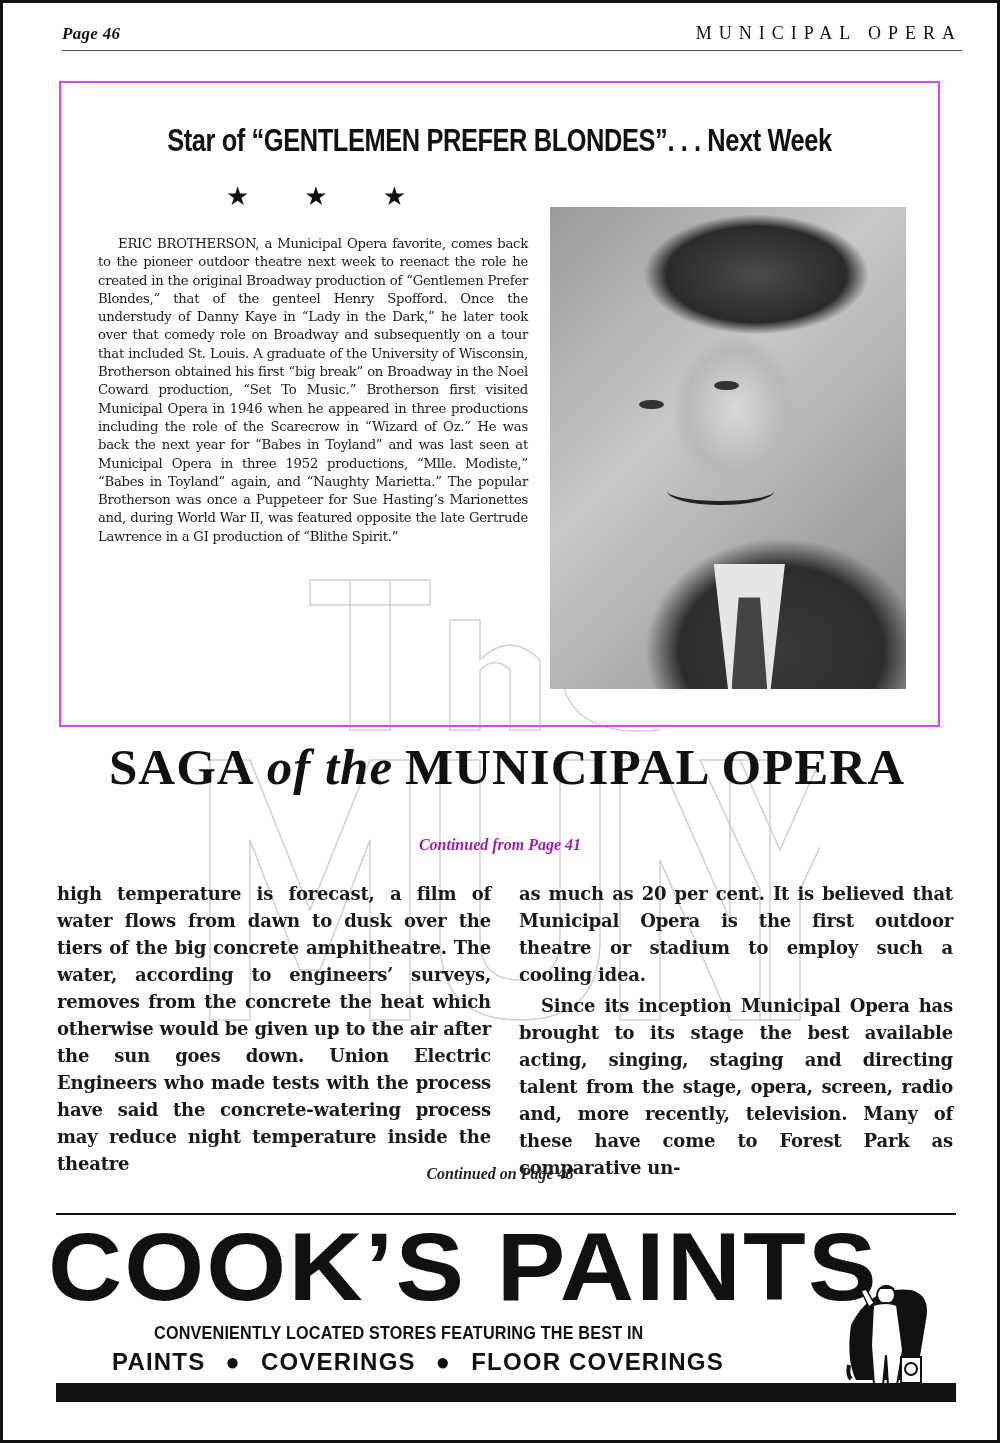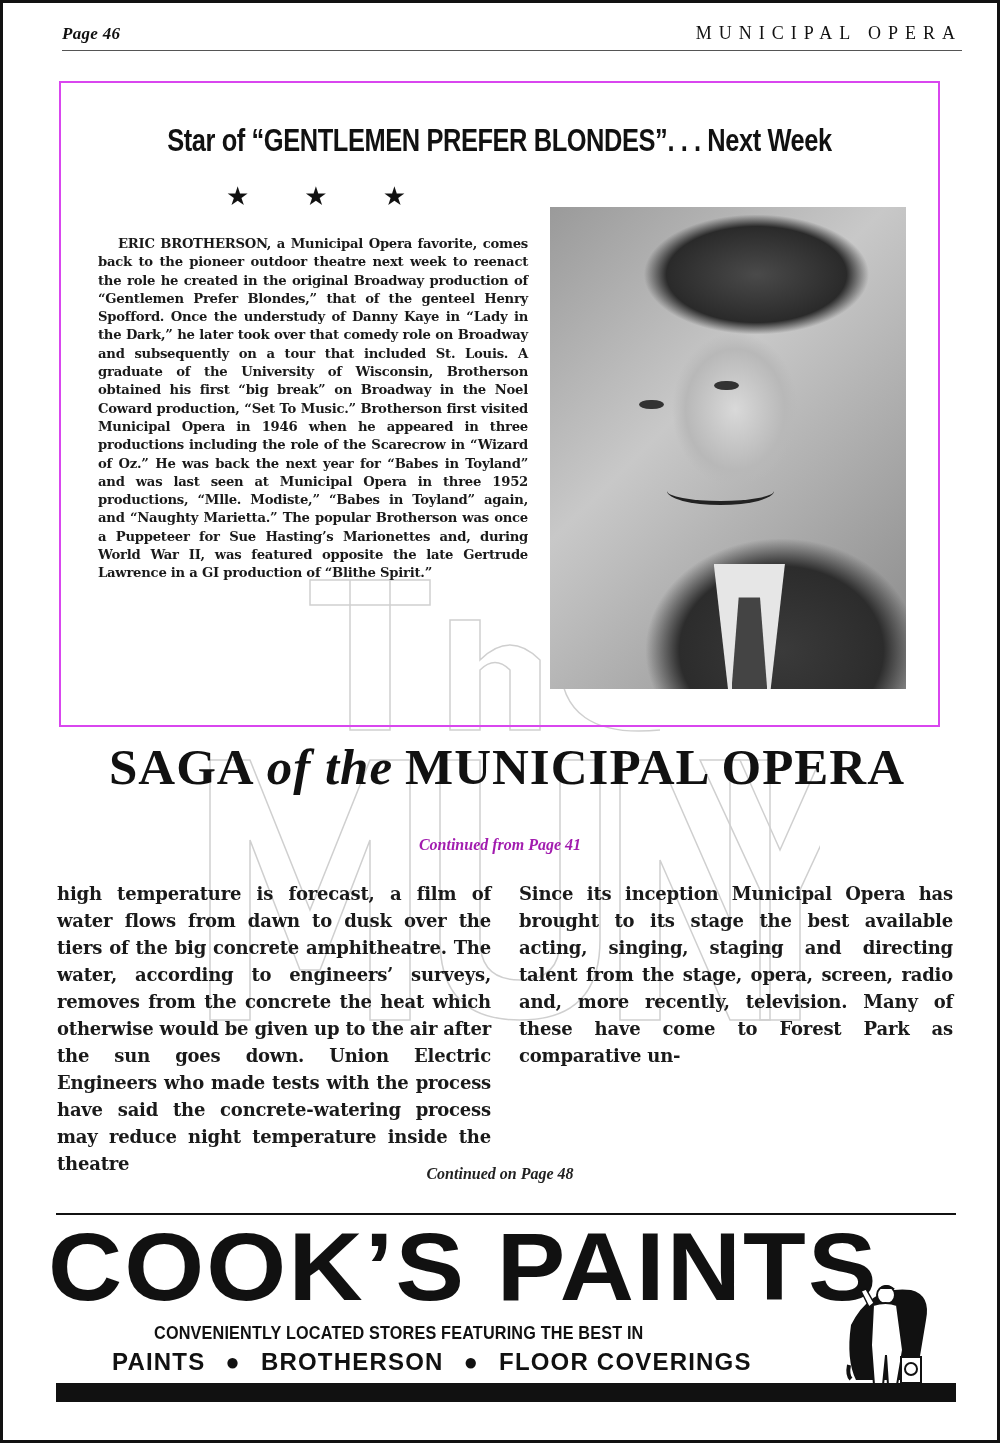--- a/index.html
+++ b/index.html
@@ -42,21 +42,21 @@
     white-space: nowrap;
   }
   .stars {
     position: absolute; left: 165px; top: 100px; width: 180px;
     display: flex; justify-content: space-between;
     font-size: 26px; line-height: 26px;
   }
   .stars span { display: inline-block; }
   .bio {
     position: absolute; left: 37px; top: 152px; width: 430px;
-    font-family: "DejaVu Serif", serif; font-weight: bold;
+    font-family: "DejaVu Serif", serif; font-weight: normal;
     font-size: 13.2px; line-height: 18.3px; text-align: justify;
     text-indent: 20px; letter-spacing: -0.25px;
     color: #1a1a1a;
   }
   .portrait {
     position: absolute; left: 489px; top: 124px; width: 356px; height: 482px;
     background:
       radial-gradient(ellipse 90px 110px at 52% 42%, #d9d9d9 0%, #b8b8b8 55%, rgba(0,0,0,0) 70%),
       radial-gradient(ellipse 150px 80px at 58% 14%, #4a4a4a 0%, #2a2a2a 60%, rgba(0,0,0,0) 75%),
       radial-gradient(ellipse 170px 140px at 65% 92%, #3a3a3a 0%, #2c2c2c 60%, rgba(0,0,0,0) 80%),
@@ -182,20 +182,21 @@
 
 <div class="saga-title">
   <span>SAGA</span><span class="italic-part">of the</span><span>MUNICIPAL OPERA</span>
 </div>
 <div class="continued-from">Continued from Page 41</div>
 
 <div class="column left">
   <p>high temperature is forecast, a film of water flows from dawn to dusk over the tiers of the big concrete amphitheatre. The water, according to engineers’ surveys, removes from the concrete the heat which otherwise would be given up to the air after the sun goes down. Union Electric Engineers who made tests with the process have said the concrete-watering process may reduce night temperature inside the theatre</p>
 </div>
 <div class="column right">
+  <p>as much as 20 per cent. It is believed that Municipal Opera is the first outdoor theatre or stadium to employ such a cooling idea.</p>
   <p>Since its inception Municipal Opera has brought to its stage the best available acting, singing, staging and directing talent from the stage, opera, screen, radio and, more recently, television. Many of these have come to Forest Park as comparative un-</p>
 </div>
 
 <div class="continued-on">Continued on Page 48</div>
 
 <div class="ad">
   <div class="ad-top-rule"></div>
   <div class="ad-brand">COOK’S PAINTS</div>
   <svg class="painter" viewBox="0 0 90 125">
     <path d="M10 60 q20 -40 60 -35 q20 5 15 30 q-5 30 -10 60 l-60 0 q-10 -20 -5 -55 z" fill="#111"></path>
@@ -204,18 +205,18 @@
     <path d="M28 42 l-8 -16 l5 -2 l8 14 z" fill="#fff" stroke="#111" stroke-width="1.5"></path>
     <path d="M32 40 q13 -4 24 0 l6 45 l-6 35 h-9 l-2 -30 l-3 30 h-9 l-3 -40 z" fill="#fff" stroke="#111" stroke-width="2"></path>
     <rect x="60" y="92" width="20" height="26" fill="#fff" stroke="#111" stroke-width="2"></rect>
     <circle cx="70" cy="104" r="6" fill="none" stroke="#111" stroke-width="2"></circle>
     <path d="M8 100 q-2 10 2 14" stroke="#111" stroke-width="4" fill="none"></path>
   </svg>
   <div class="ad-tagline">CONVENIENTLY LOCATED STORES FEATURING THE BEST IN</div>
   <div class="ad-products">
     <span>PAINTS</span>
     <span class="bullet">●</span>
-    <span>BROTHERSON</span>
+    <span>COVERINGS</span>
     <span class="bullet">●</span>
     <span>FLOOR COVERINGS</span>
   </div>
   <div class="ad-bottom-bar"></div>
 </div>
 
 </body></html>

